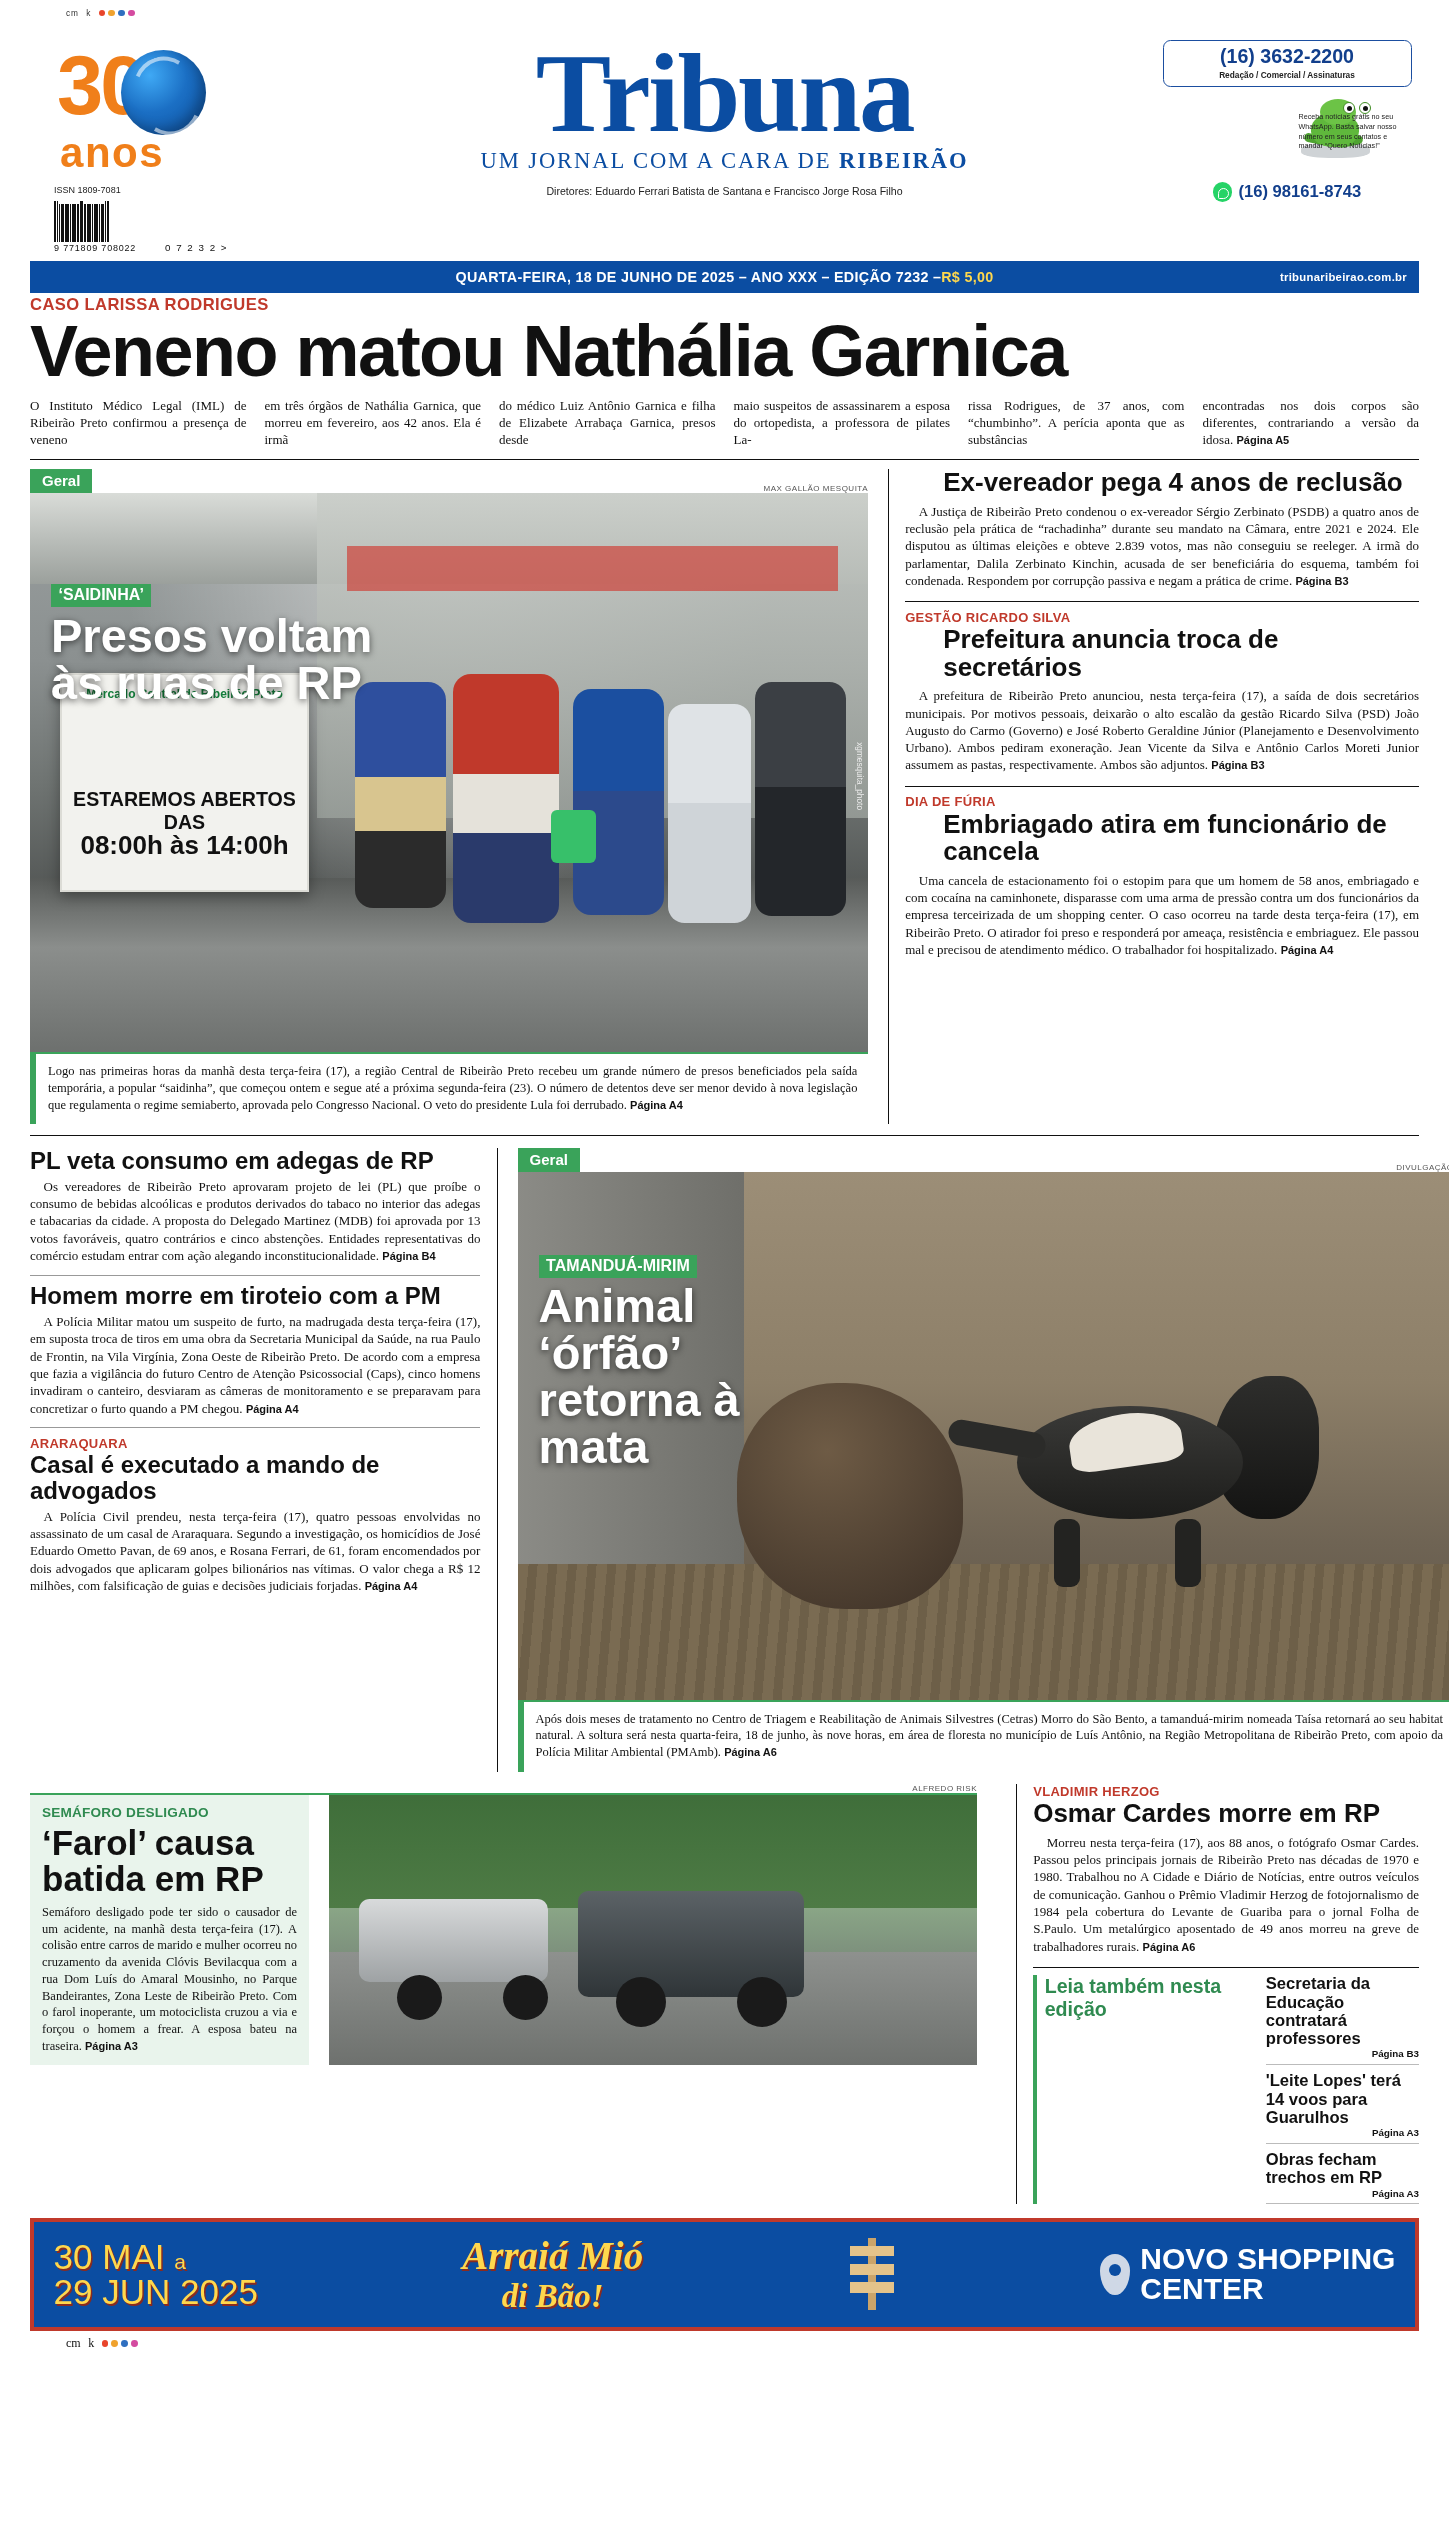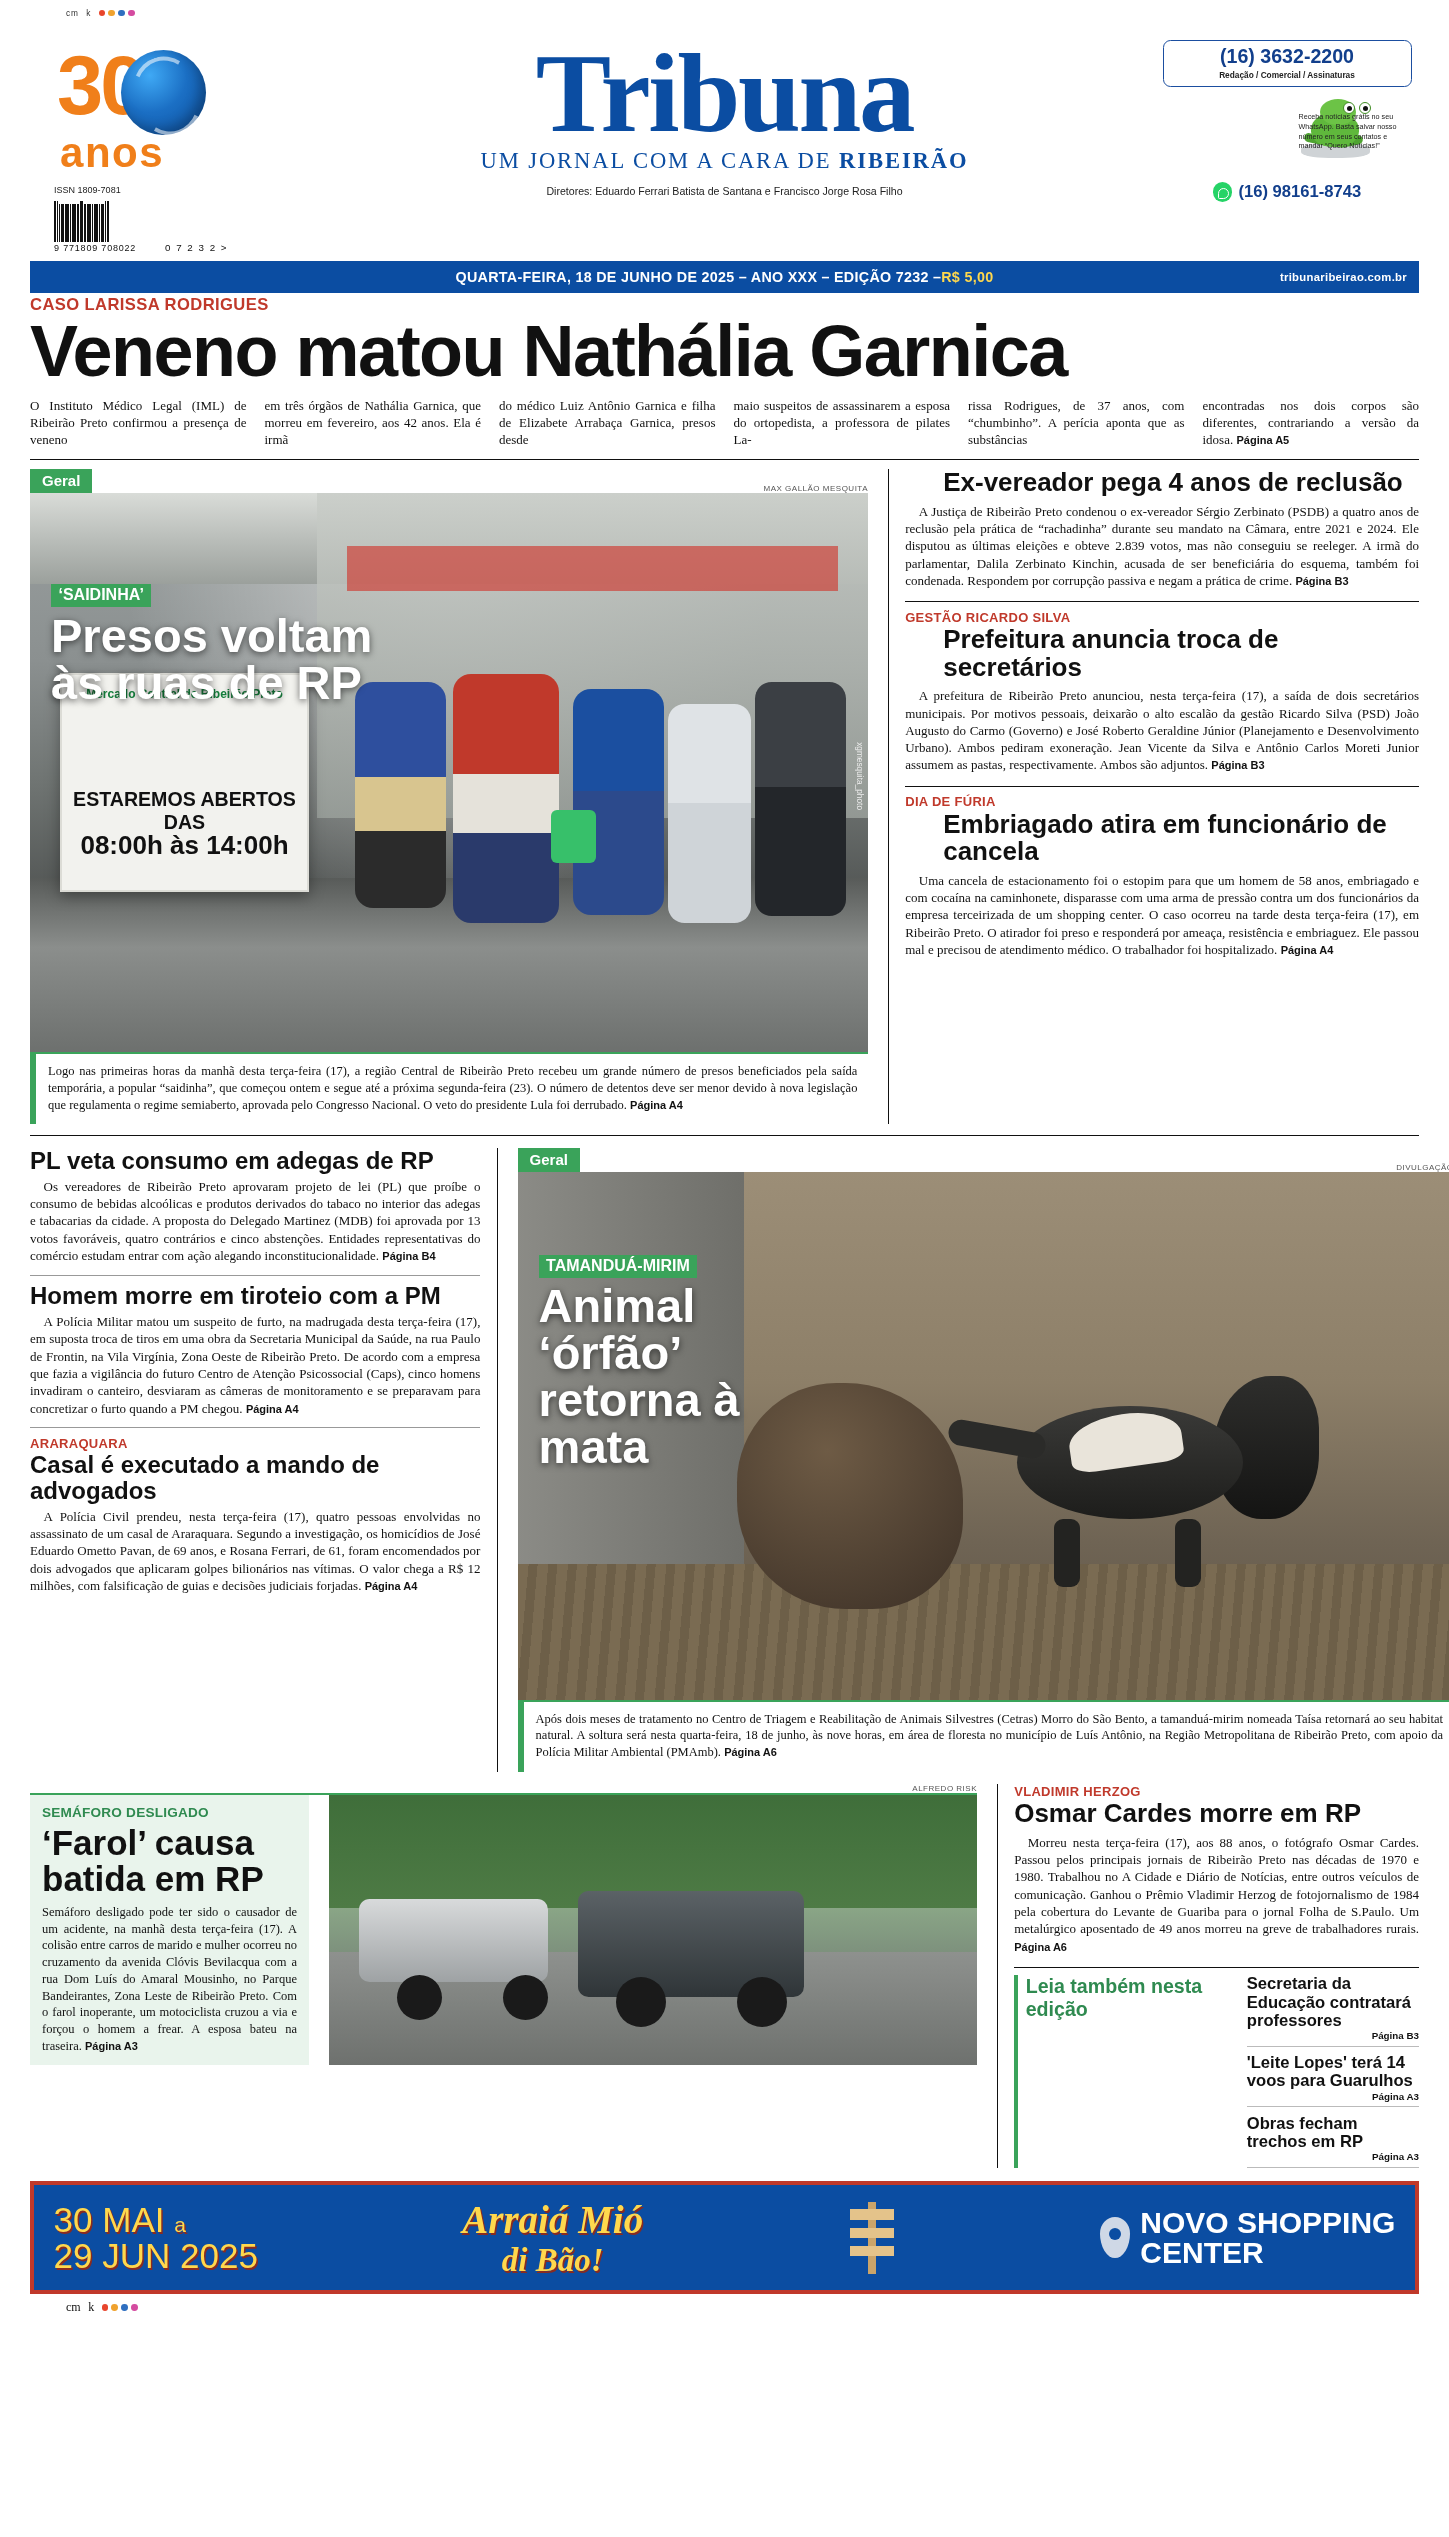--- a/index.html
+++ b/index.html
@@ -526,21 +526,21 @@
           <div class="car" style="left:30px;bottom:83px;width:189px;height:83px;background:linear-gradient(180deg,#d8dadb,#9ea2a4)"></div>
           <div class="car" style="left:249px;bottom:68px;width:226px;height:106px;background:linear-gradient(180deg,#5b6266,#2f3538)"></div>
           <div class="car" style="left:68px;bottom:45px;width:45px;height:45px;border-radius:50%;background:#1a1a1a"></div>
           <div class="car" style="left:174px;bottom:45px;width:45px;height:45px;border-radius:50%;background:#1a1a1a"></div>
           <div class="car" style="left:287px;bottom:38px;width:50px;height:50px;border-radius:50%;background:#1a1a1a"></div>
           <div class="car" style="left:408px;bottom:38px;width:50px;height:50px;border-radius:50%;background:#1a1a1a"></div>
         </div>
       </div>
     </div>
 
-    <div style="border-left:1.5px solid #111; padding-left:16.6px;">
+    <div style="border-left:1.5px solid #111; padding-left:16.6px;margin-left:19px;">
       <div class="kicker">VLADIMIR HERZOG</div>
       <div class="b-right">
         <div class="h">Osmar Cardes morre em RP</div>
         <p><span>Morreu nesta terça-feira (17), aos 88 anos, o fotógrafo Osmar Cardes. Passou pelos principais jornais de Ribeirão Preto nas décadas de 1970 e 1980. Trabalhou no A Cidade e Diário de Notícias, entre outros veículos de comunicação. Ganhou o Prêmio Vladimir Herzog de fotojornalismo de 1984 pela cobertura do Levante de Guariba para o jornal Folha de S.Paulo. Um metalúrgico aposentado de 49 anos morreu na greve de trabalhadores rurais.</span>
            <span class="pg">Página A6</span></p>
       </div>
 
       <div class="also-grid">
         <div class="also-title">Leia também nesta edição</div>
         <div class="also-items">

